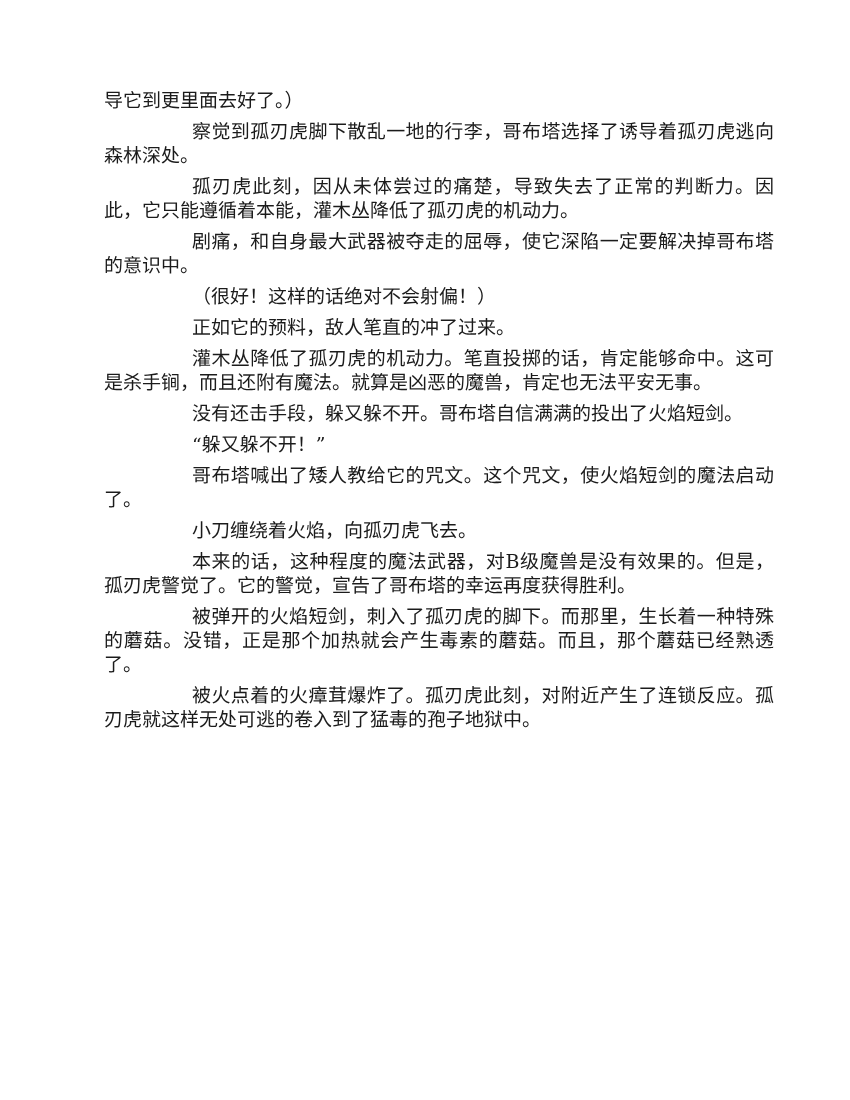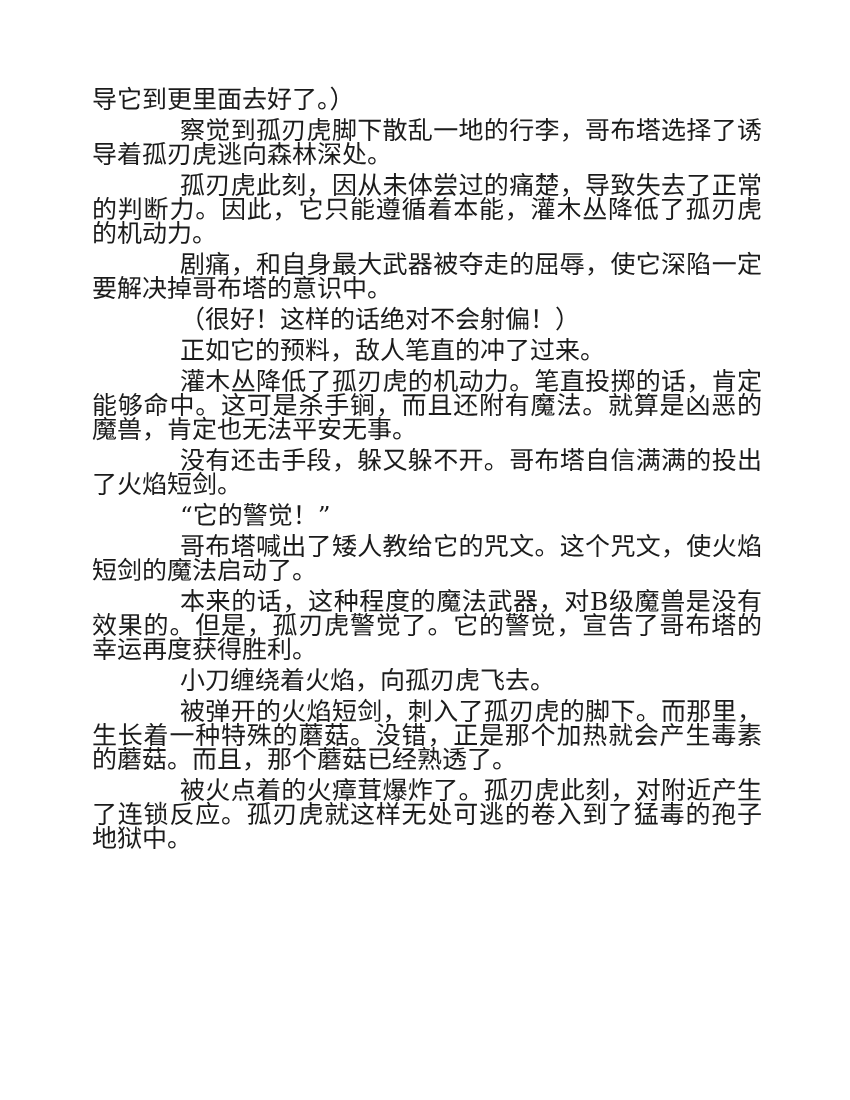--- a/index.html
+++ b/index.html
@@ -11,25 +11,25 @@
     position: relative;
     width: 850px;
     height: 1100px;
     background: #ffffff;
     overflow: hidden;
     box-sizing: border-box;
   }
   .doc-body {
     position: absolute;
     top: 88px;
-    left: 92px;
+    left: 104px;
     width: 670px;
     color: #1b1b1b;
     font-family: "DejaVu Serif", "Liberation Serif", serif;
-    font-size: 25px;
+    font-size: 19px;
     line-height: 24px;
     text-align: justify;
     text-justify: inter-character;
     word-break: break-all;
   }
   .para {
     margin: 0 0 7px 0;
     text-indent: 88px;
     padding: 0;
   }
@@ -43,20 +43,20 @@
 <div class="page">
   <div class="doc-body">
     <p class="para continuation">导它到更里面去好了。）</p>
     <p class="para">察觉到孤刃虎脚下散乱一地的行李，哥布塔选择了诱导着孤刃虎逃向森林深处。</p>
     <p class="para">孤刃虎此刻，因从未体尝过的痛楚，导致失去了正常的判断力。因此，它只能遵循着本能，灌木丛降低了孤刃虎的机动力。</p>
     <p class="para">剧痛，和自身最大武器被夺走的屈辱，使它深陷一定要解决掉哥布塔的意识中。</p>
     <p class="para">（很好！这样的话绝对不会射偏！）</p>
     <p class="para">正如它的预料，敌人笔直的冲了过来。</p>
     <p class="para">灌木丛降低了孤刃虎的机动力。笔直投掷的话，肯定能够命中。这可是杀手锏，而且还附有魔法。就算是凶恶的魔兽，肯定也无法平安无事。</p>
     <p class="para">没有还击手段，躲又躲不开。哥布塔自信满满的投出了火焰短剑。</p>
-    <p class="para">“它的警觉！”</p>
+    <p class="para">“躲又躲不开！”</p>
     <p class="para">哥布塔喊出了矮人教给它的咒文。这个咒文，使火焰短剑的魔法启动了。</p>
+    <p class="para">小刀缠绕着火焰，向孤刃虎飞去。</p>
     <p class="para">本来的话，这种程度的魔法武器，对B级魔兽是没有效果的。但是，孤刃虎警觉了。它的警觉，宣告了哥布塔的幸运再度获得胜利。</p>
-    <p class="para">小刀缠绕着火焰，向孤刃虎飞去。</p>
     <p class="para">被弹开的火焰短剑，刺入了孤刃虎的脚下。而那里，生长着一种特殊的蘑菇。没错，正是那个加热就会产生毒素的蘑菇。而且，那个蘑菇已经熟透了。</p>
     <p class="para">被火点着的火瘴茸爆炸了。孤刃虎此刻，对附近产生了连锁反应。孤刃虎就这样无处可逃的卷入到了猛毒的孢子地狱中。</p>
   </div>
 </div>
 
 </body></html>

